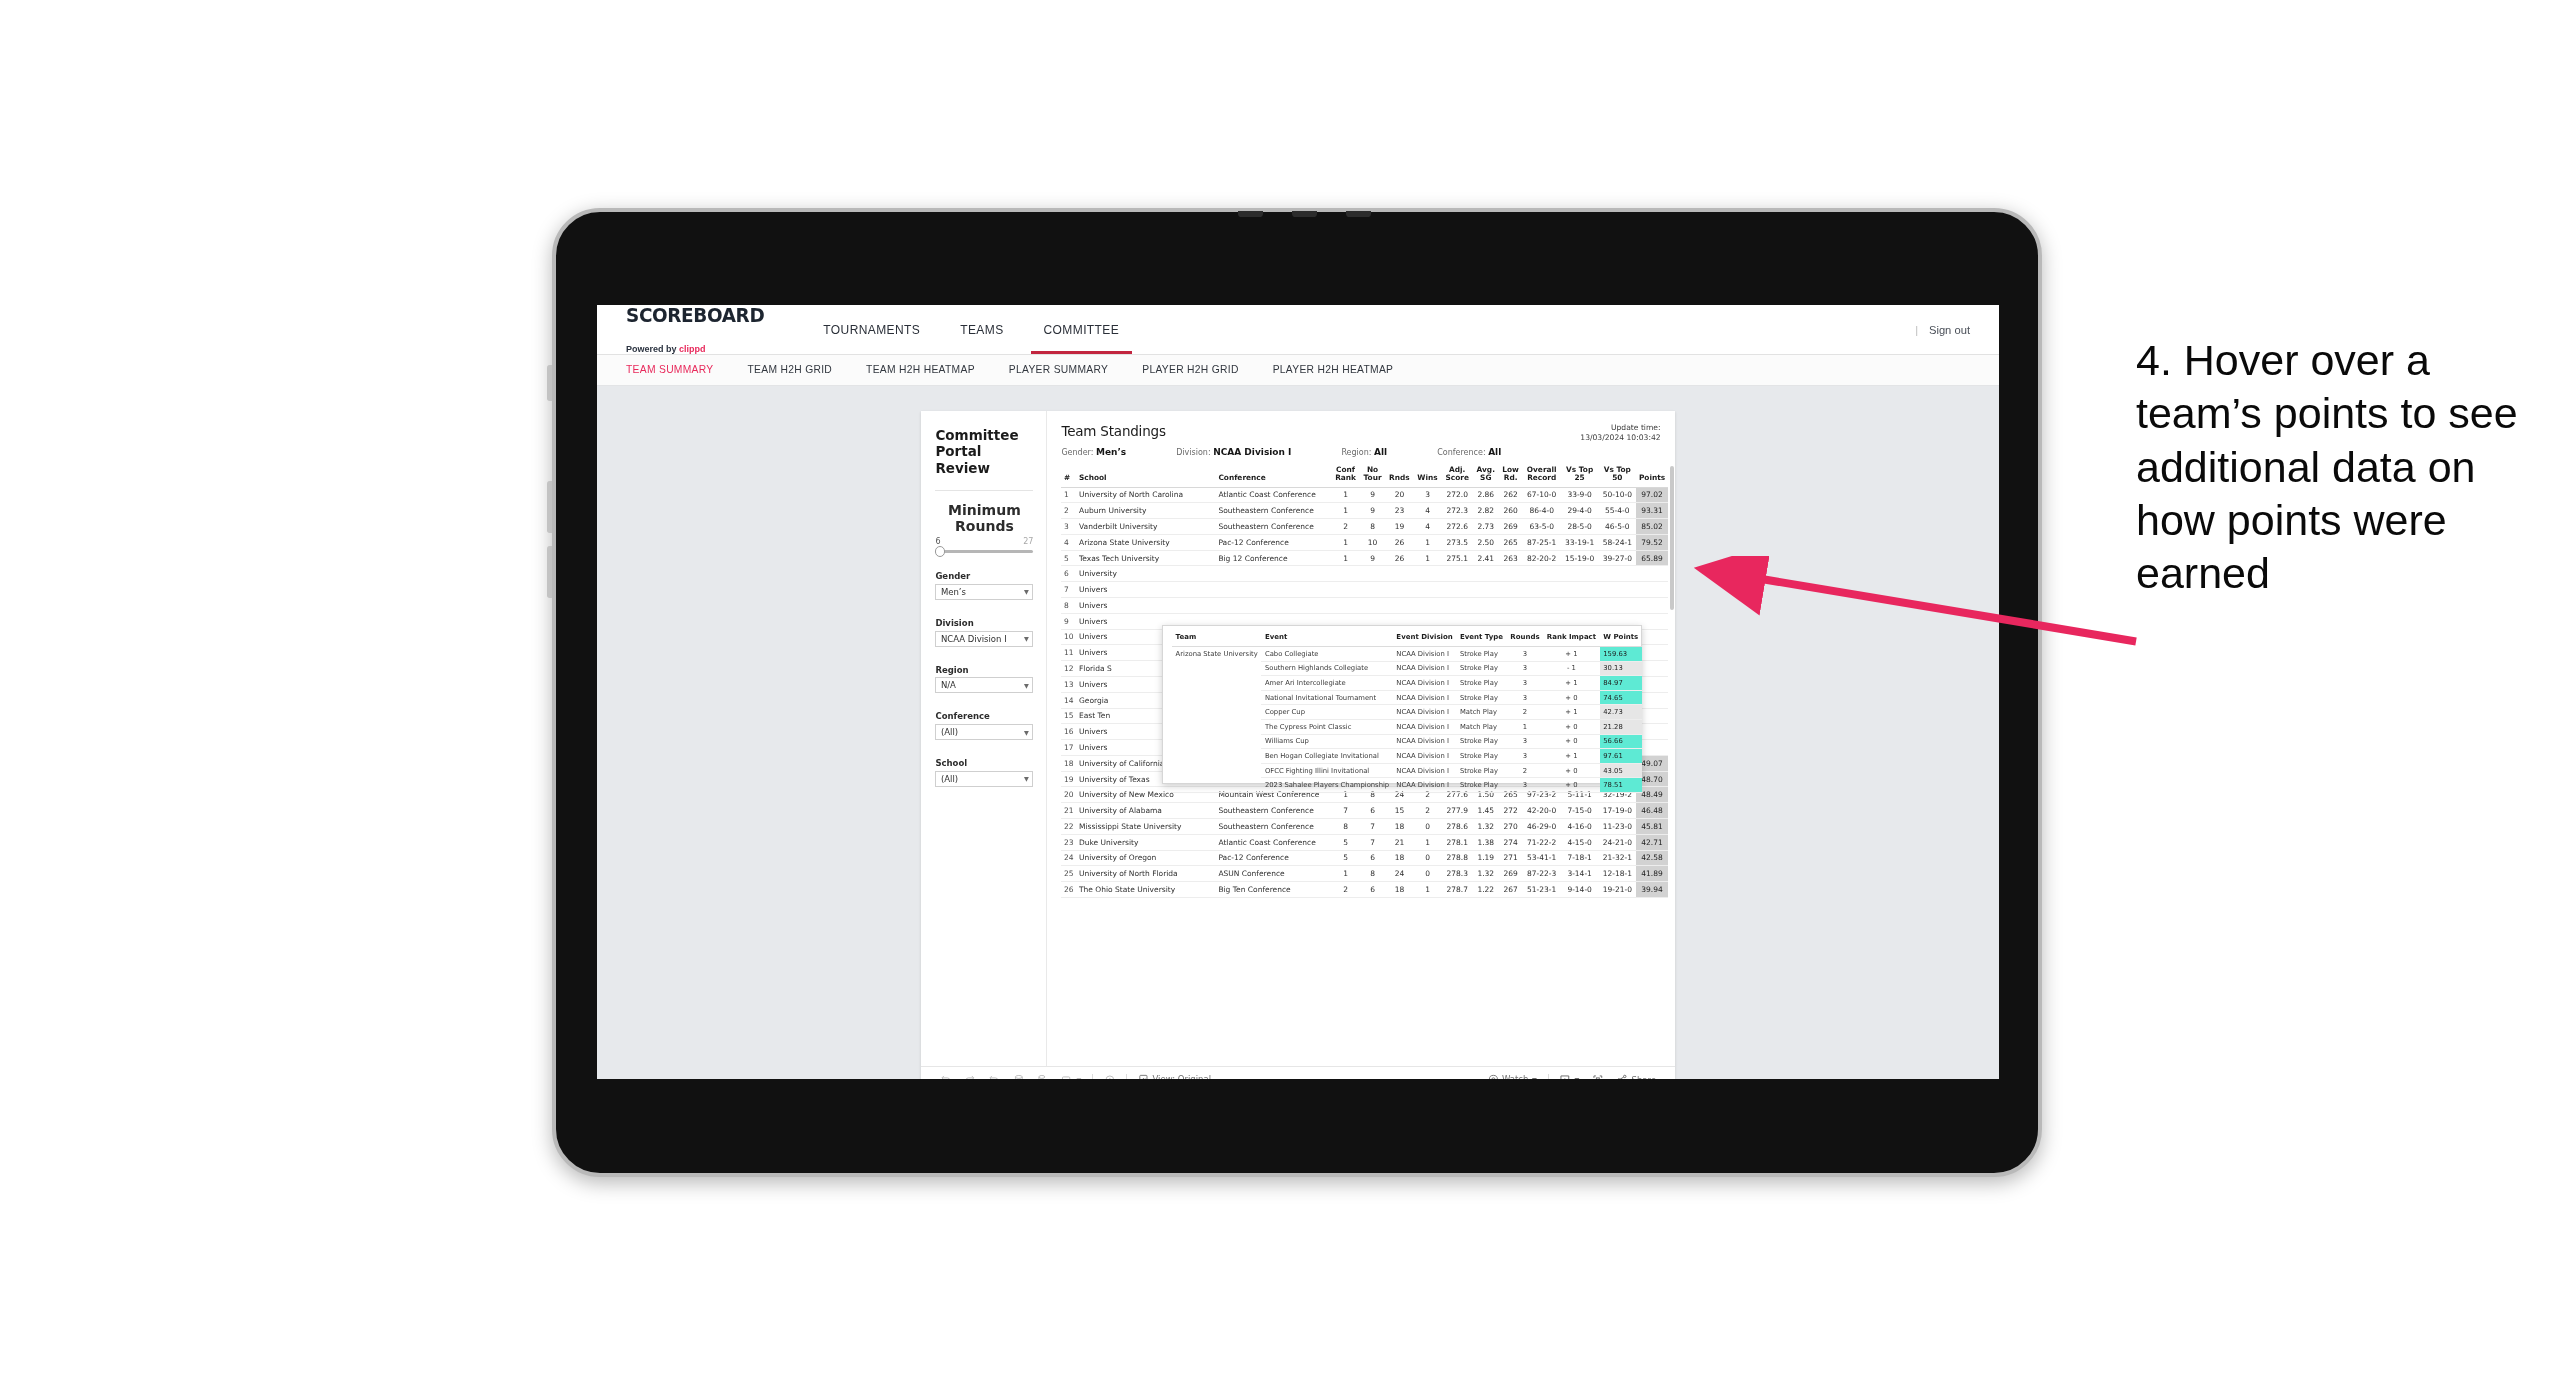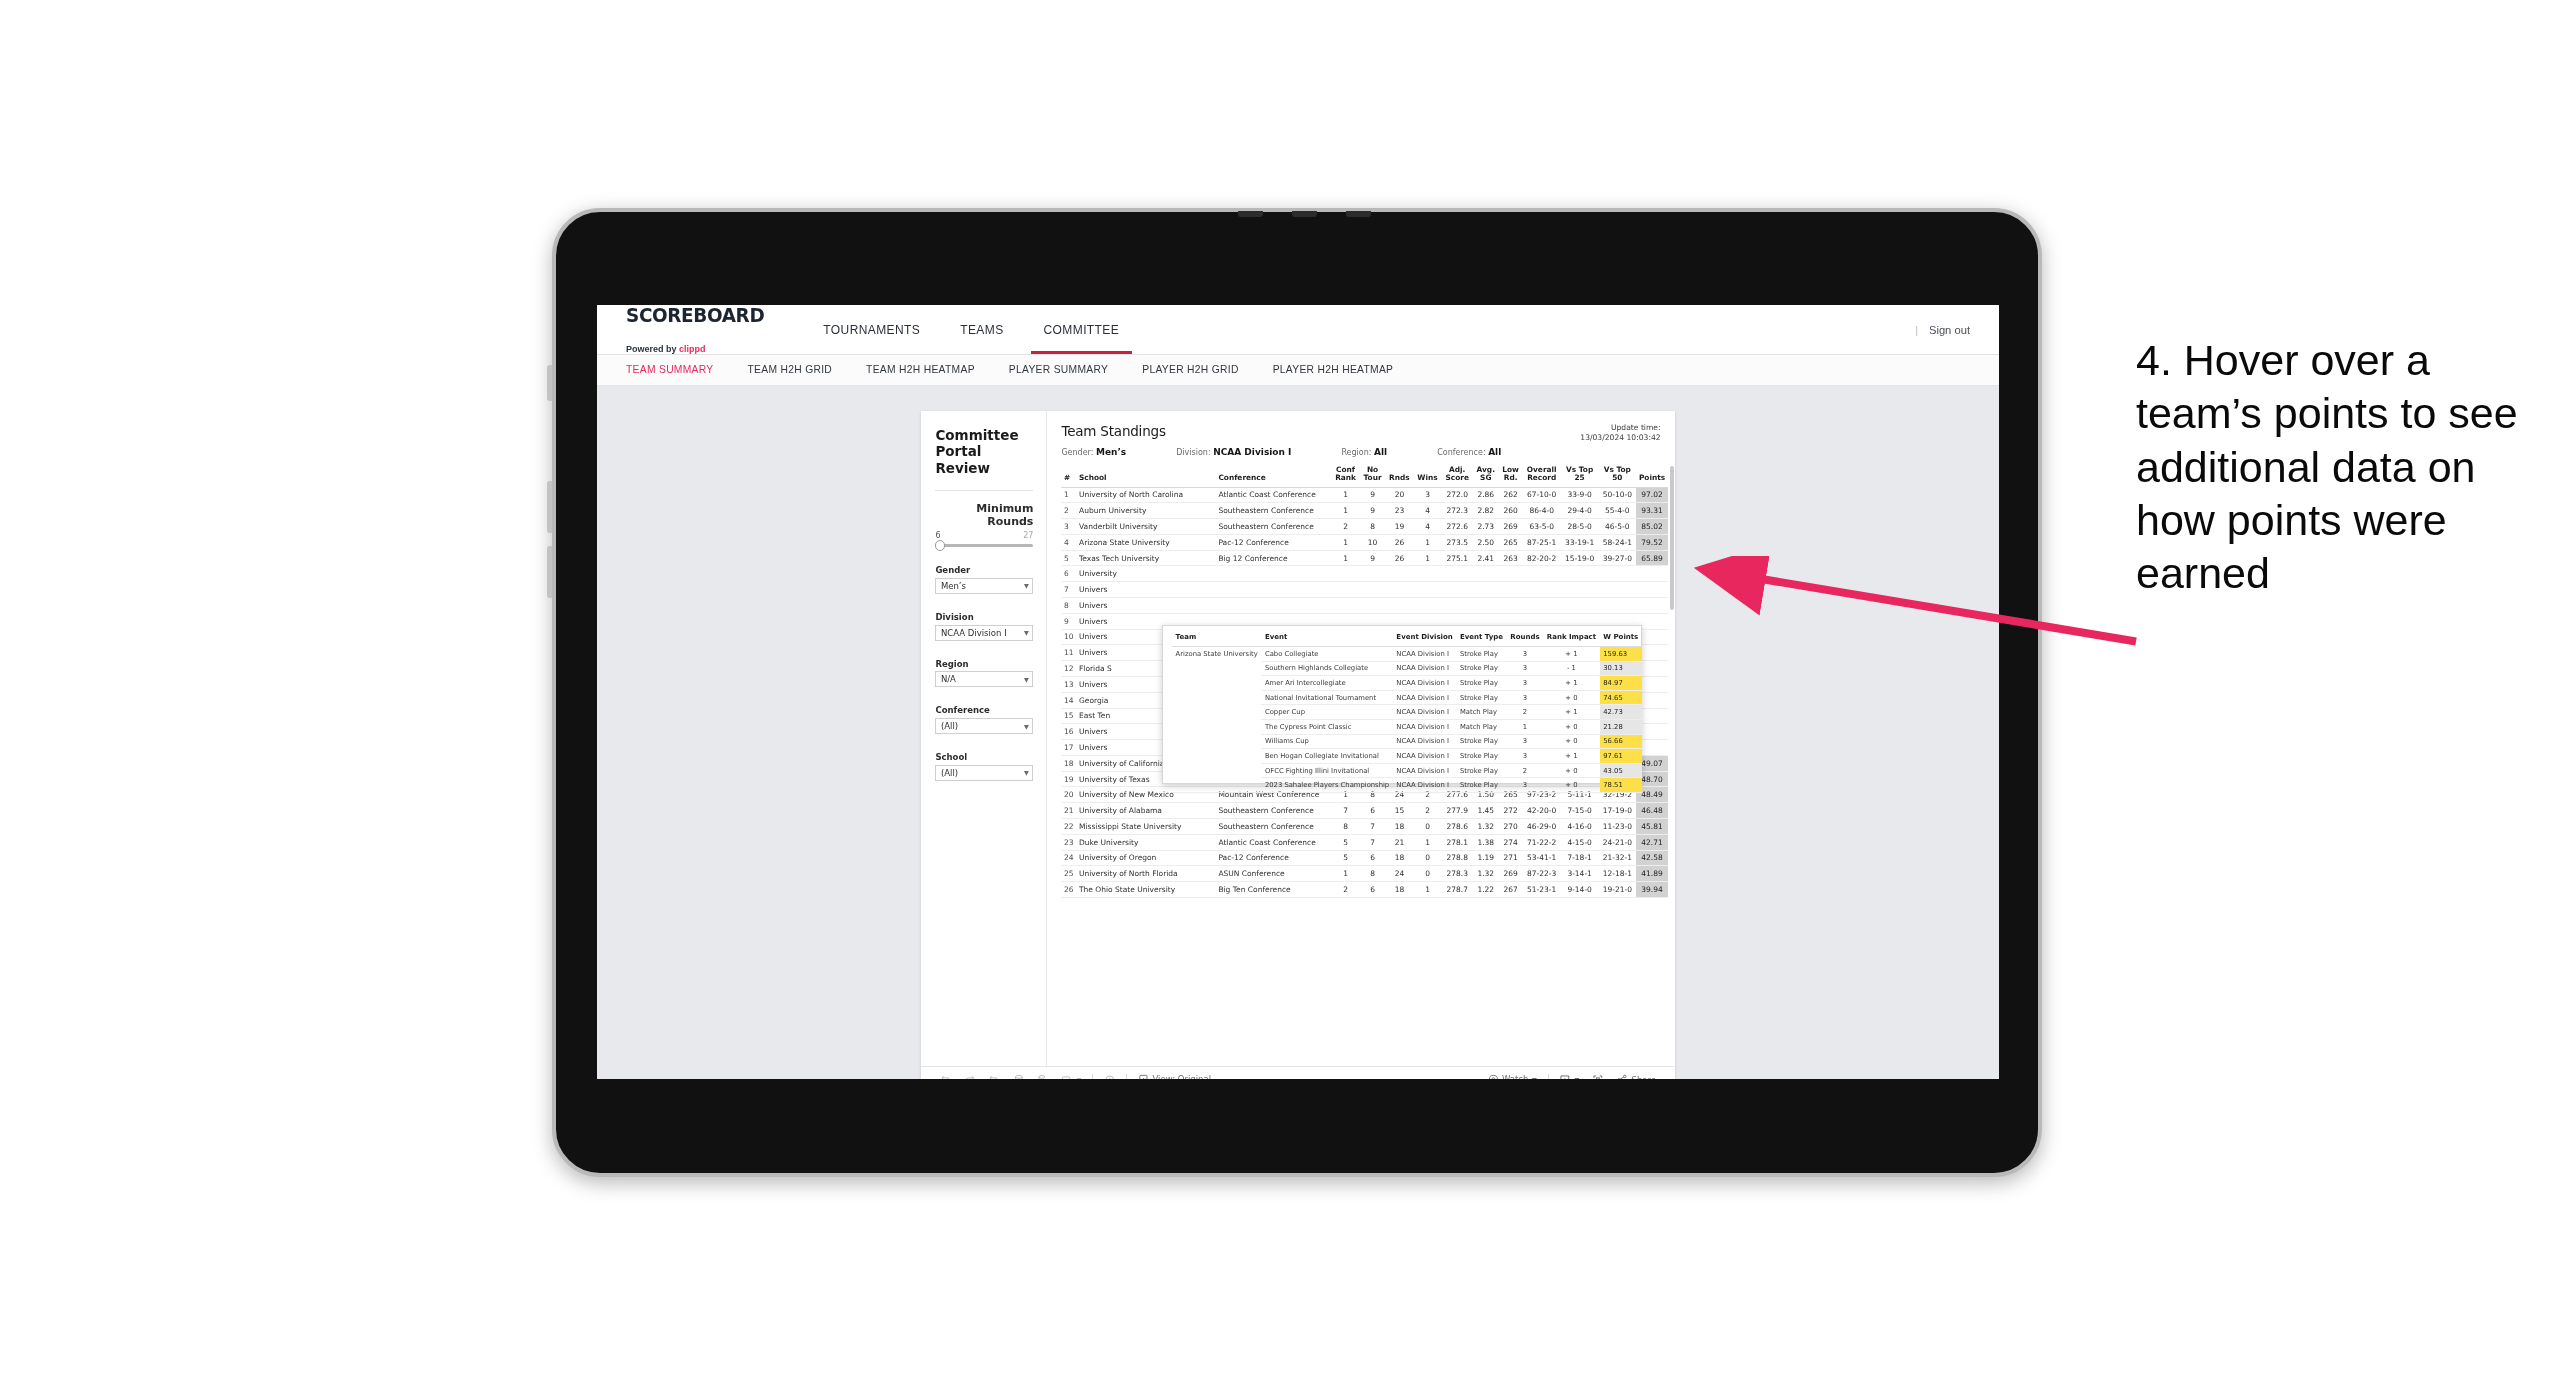--- a/index.html
+++ b/index.html
@@ -103,21 +103,21 @@
   #sidebar {
     width: 126px; border-right: 0.9px solid #e9e9e9;
     padding: 16px 12.6px 0 14.4px; flex-shrink: 0;
   }
   #sidebar h1 {
     font-size: 13.5px; font-weight: bold; color: #1b1b1b; line-height: 1.25;
   }
   #sidebar hr { border: none; border-top: 0.9px solid #e4e4e4; margin: 12.6px 0 10.8px 0; }
   .fl-label { font-size: 8.5px; font-weight: bold; color: #2c2c2c; margin-bottom: 2.7px; }
   .fl-group { margin-bottom: 18px; }
-  .slider-label { font-size: 11px; font-weight: bold; color: #2c2c2c; text-align: right; }
+  .slider-label { font-size: 14px; font-weight: bold; color: #2c2c2c; text-align: center; }
   .slider-vals { display: flex; justify-content: space-between; font-size: 8px; color: #555; margin-top: 3.6px; }
   .slider-vals .max { color: #a8a8a8; }
   .slider-track {
     position: relative; height: 3.6px; background: #b6b6b6; border-radius: 1.8px; margin-top: 3.6px;
   }
   .slider-knob {
     position: absolute; left: 0; top: -3.6px;
     width: 10px; height: 10.8px; border-radius: 5.4px;
     background: #ffffff; border: 0.9px solid #9a9a9a;
   }
@@ -174,21 +174,21 @@
   table.tt { border-collapse: collapse; width: 100%; font-size: 6.8px; color: #3a3a3a; }
   table.tt thead th {
     font-size: 7px; font-weight: bold; color: #1d1d1d;
     padding: 0 3.6px 5.4px 3.6px; border-bottom: 0.9px solid #dcdcdc; white-space: nowrap;
   }
   table.tt thead th.l { text-align: left; }
   table.tt thead th.c { text-align: center; }
   table.tt tbody td { padding: 2.8px 3.6px; border-bottom: 0.9px solid #ededed; white-space: nowrap; }
   table.tt td.c { text-align: center; }
   table.tt td.team { color: #3a3a3a; vertical-align: top; width: 59px; line-height: 1.3; }
-  table.tt td.wp { text-align: left; background: #fde047; color: #1d1d1d; width: 32px; }
+  table.tt td.wp { text-align: left; background: #5eead4; color: #1d1d1d; width: 32px; }
   table.tt td.wp.lite { background: #e6e6e6; }
 
   
   #toolbar {
     height: 27px; border-top: 0.9px solid #e6e6e6;
     display: flex; align-items: center; padding: 0 12.6px;
     font-size: 8.5px; color: #4b4b4b; gap: 0; flex-shrink: 0;
   }
   .tb { display: flex; align-items: center; gap: 3.6px; padding: 0 6.3px; color: #6e6e6e; cursor: pointer; }
   .tb.dim { color: #bdbdbd; }

